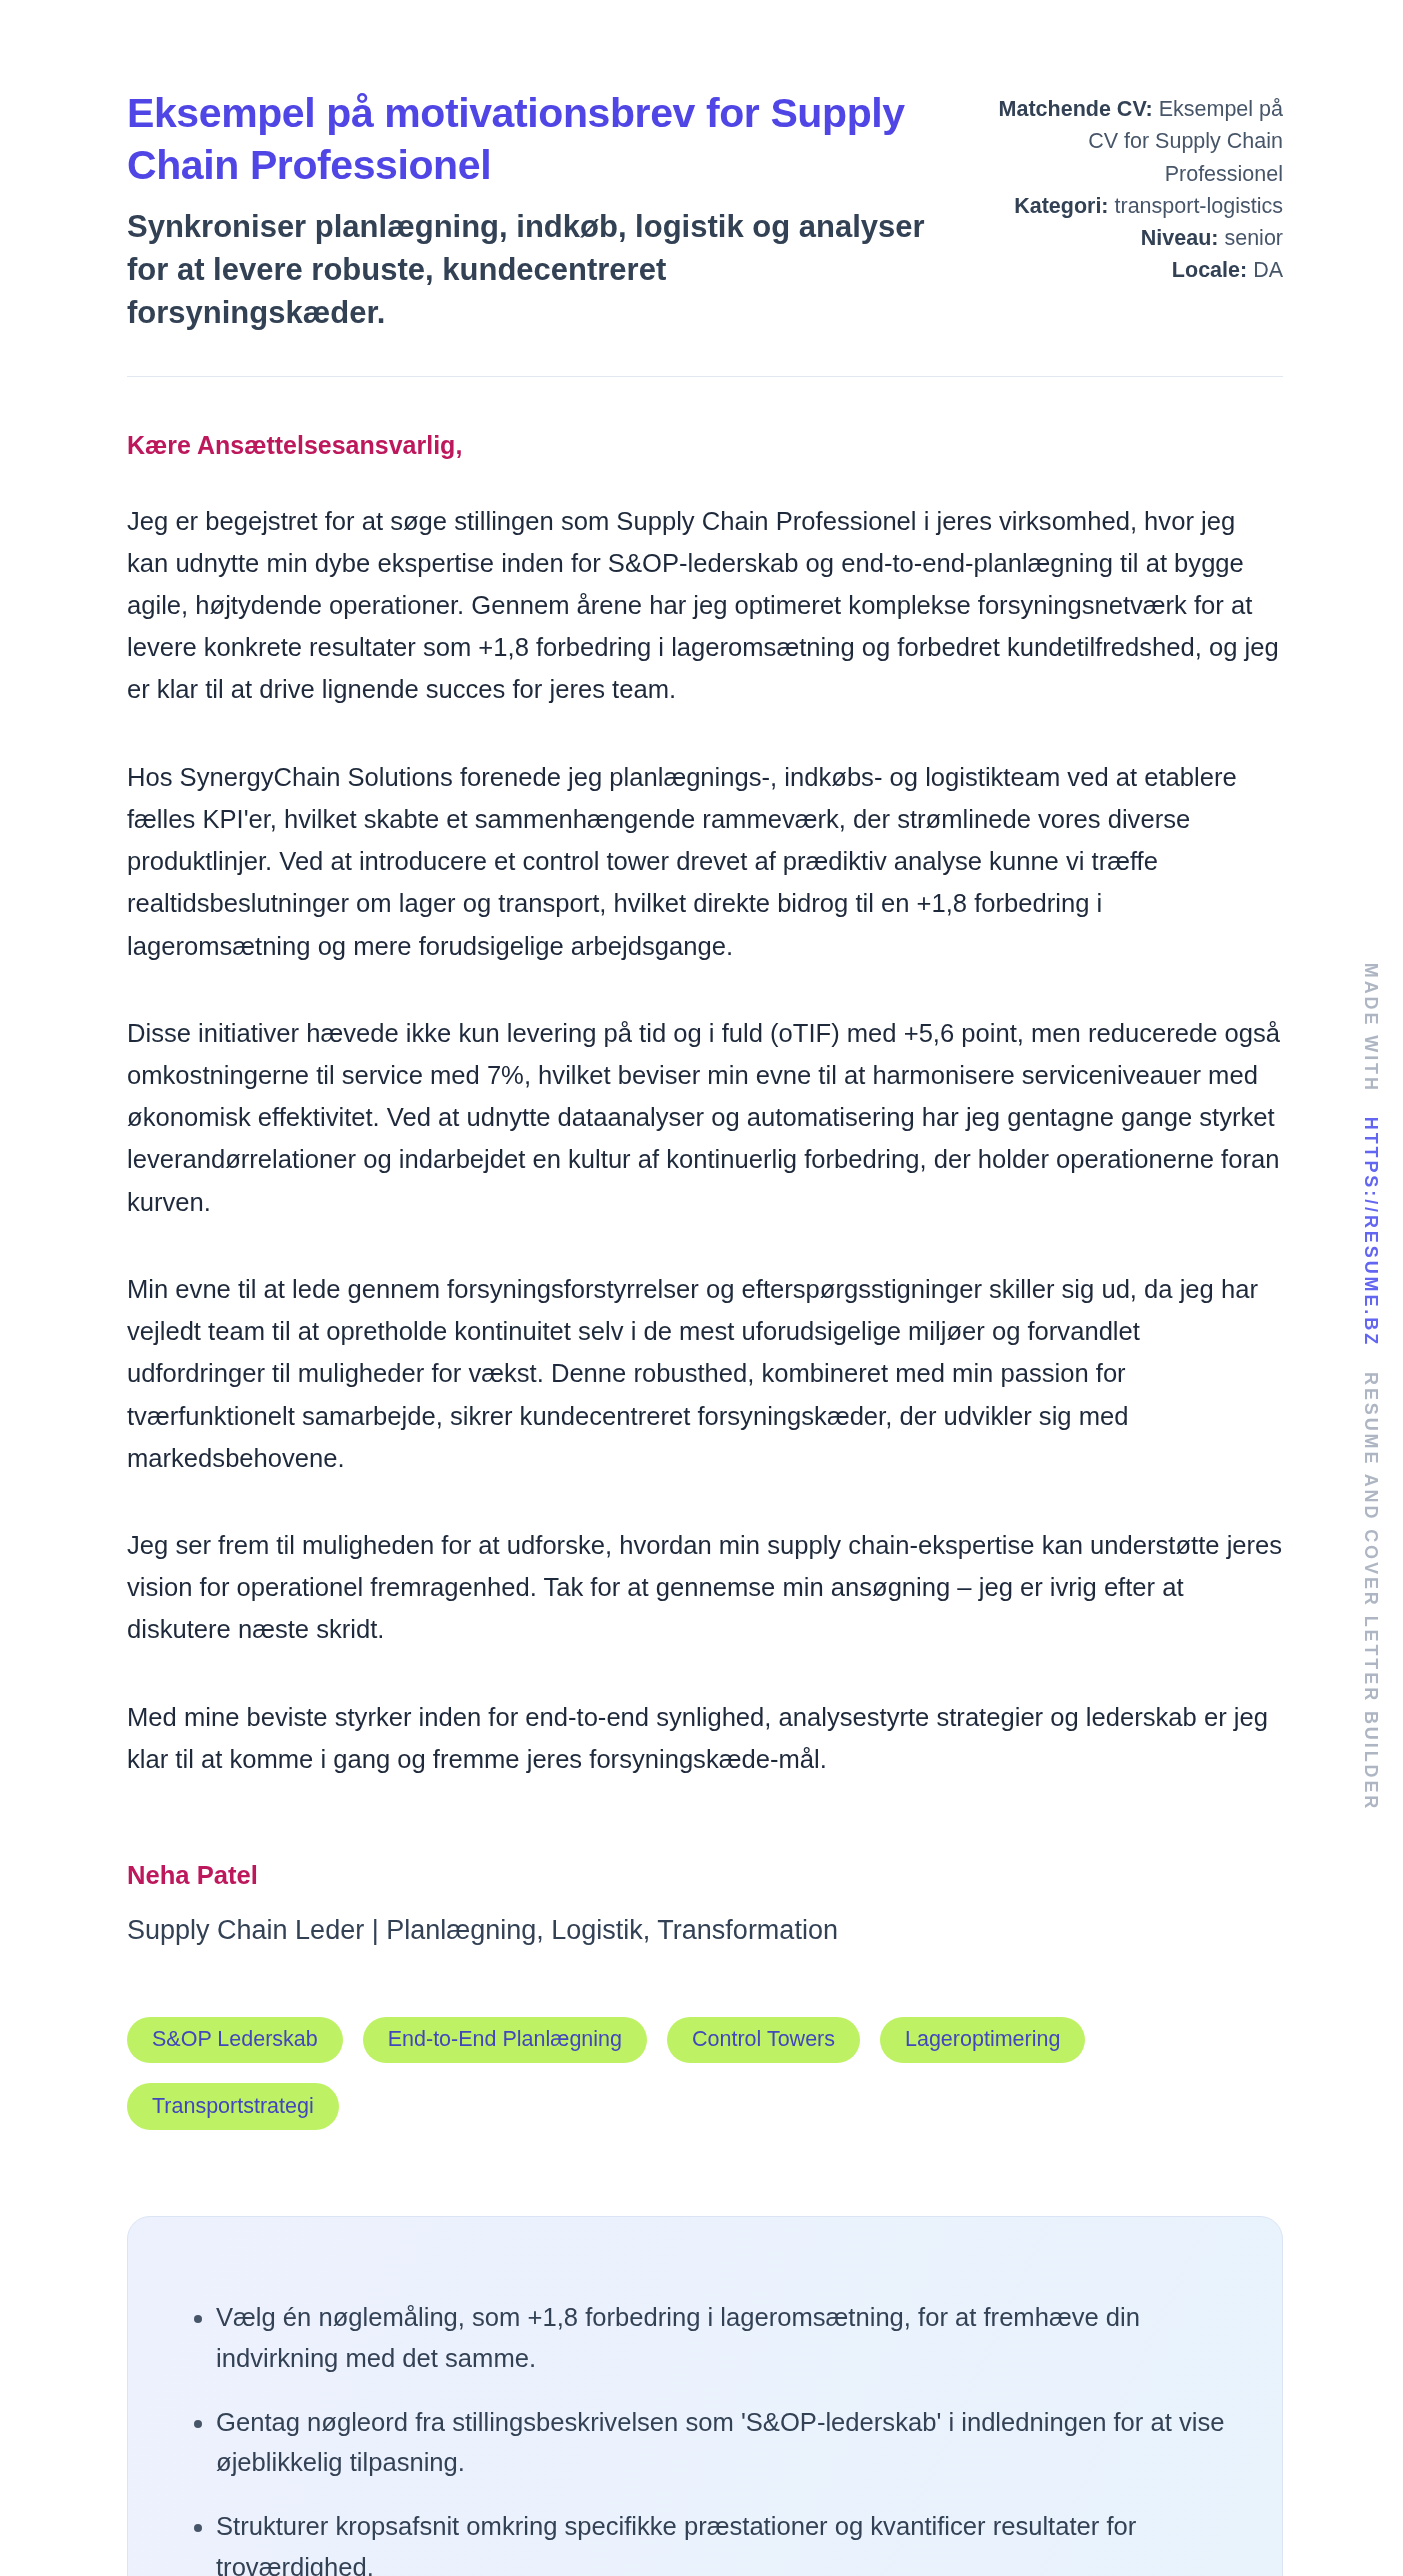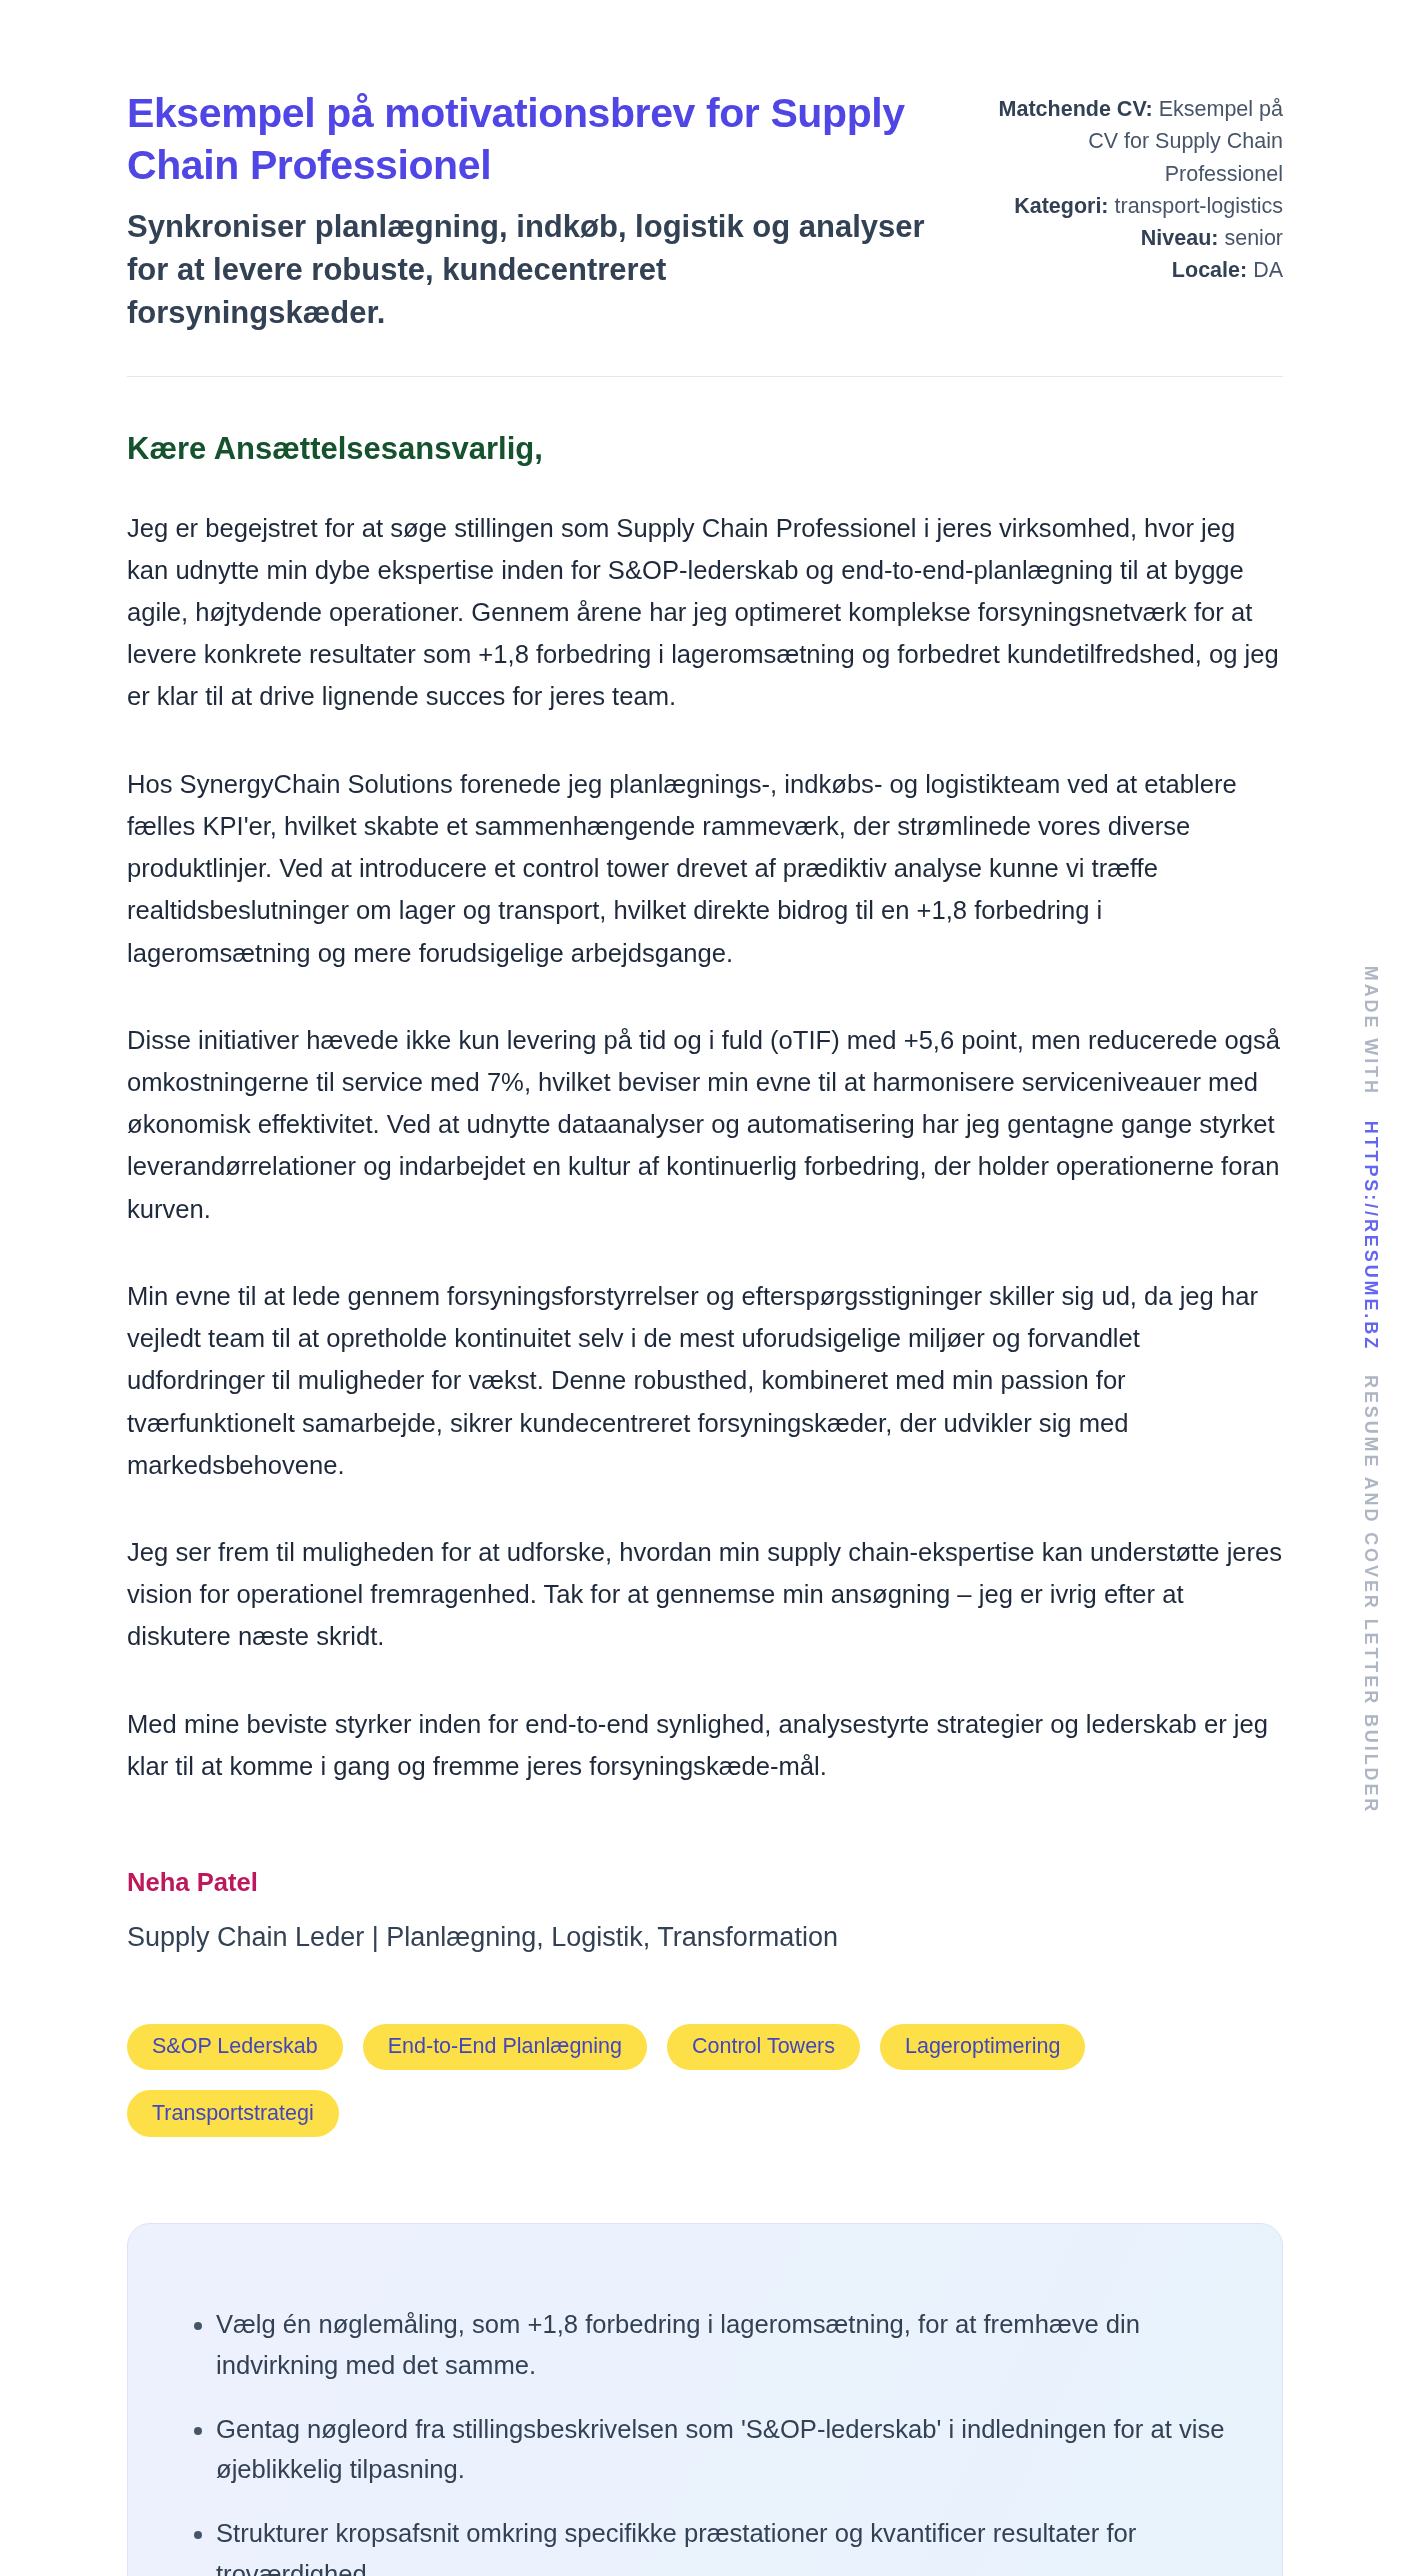--- a/index.html
+++ b/index.html
@@ -29,32 +29,32 @@
   .meta {
     flex: 0 0 297px; text-align: right; font-size: 21.5px;
     line-height: 1.5; color: #475569; padding-top: 5px;
   }
   .meta-label { font-weight: 700; color: #334155; }
 
   .divider { border: none; border-top: 1.7px solid #e2e8f0; margin-top: 41px; }
 
   
   .letter { margin-top: 54px; }
-  .greeting { font-size: 31px; font-weight: 700; color: #14532d; margin-bottom: 40px; }
+  .greeting { font-size: 25px; font-weight: 700; color: #be185d; margin-bottom: 40px; }
   .para {
     font-size: 25.6px; line-height: 1.65; color: #1e293b;
     max-width: 1168px; margin-bottom: 45px;
   }
   .sig-name { margin-top: 81px; font-size: 25.6px; font-weight: 700; color: #be185d; }
   .sig-title { margin-top: 25px; font-size: 27px; color: #334155; }
 
   
   .tags { margin-top: 71px; display: flex; flex-wrap: wrap; gap: 20px; }
   .tag {
-    display: inline-block; background: #fde047; color: #4247bb;
+    display: inline-block; background: #bef264; color: #4247bb;
     font-size: 21.5px; font-weight: 500; padding: 12.4px 25px;
     border-radius: 825px; line-height: 1;
   }
 
   
   .tips {
     margin-top: 86px;
     background: linear-gradient(115deg, #edf1fd 0%, #e8f3fc 100%);
     border: 1.7px solid #dae4f5;
     border-radius: 23px;

